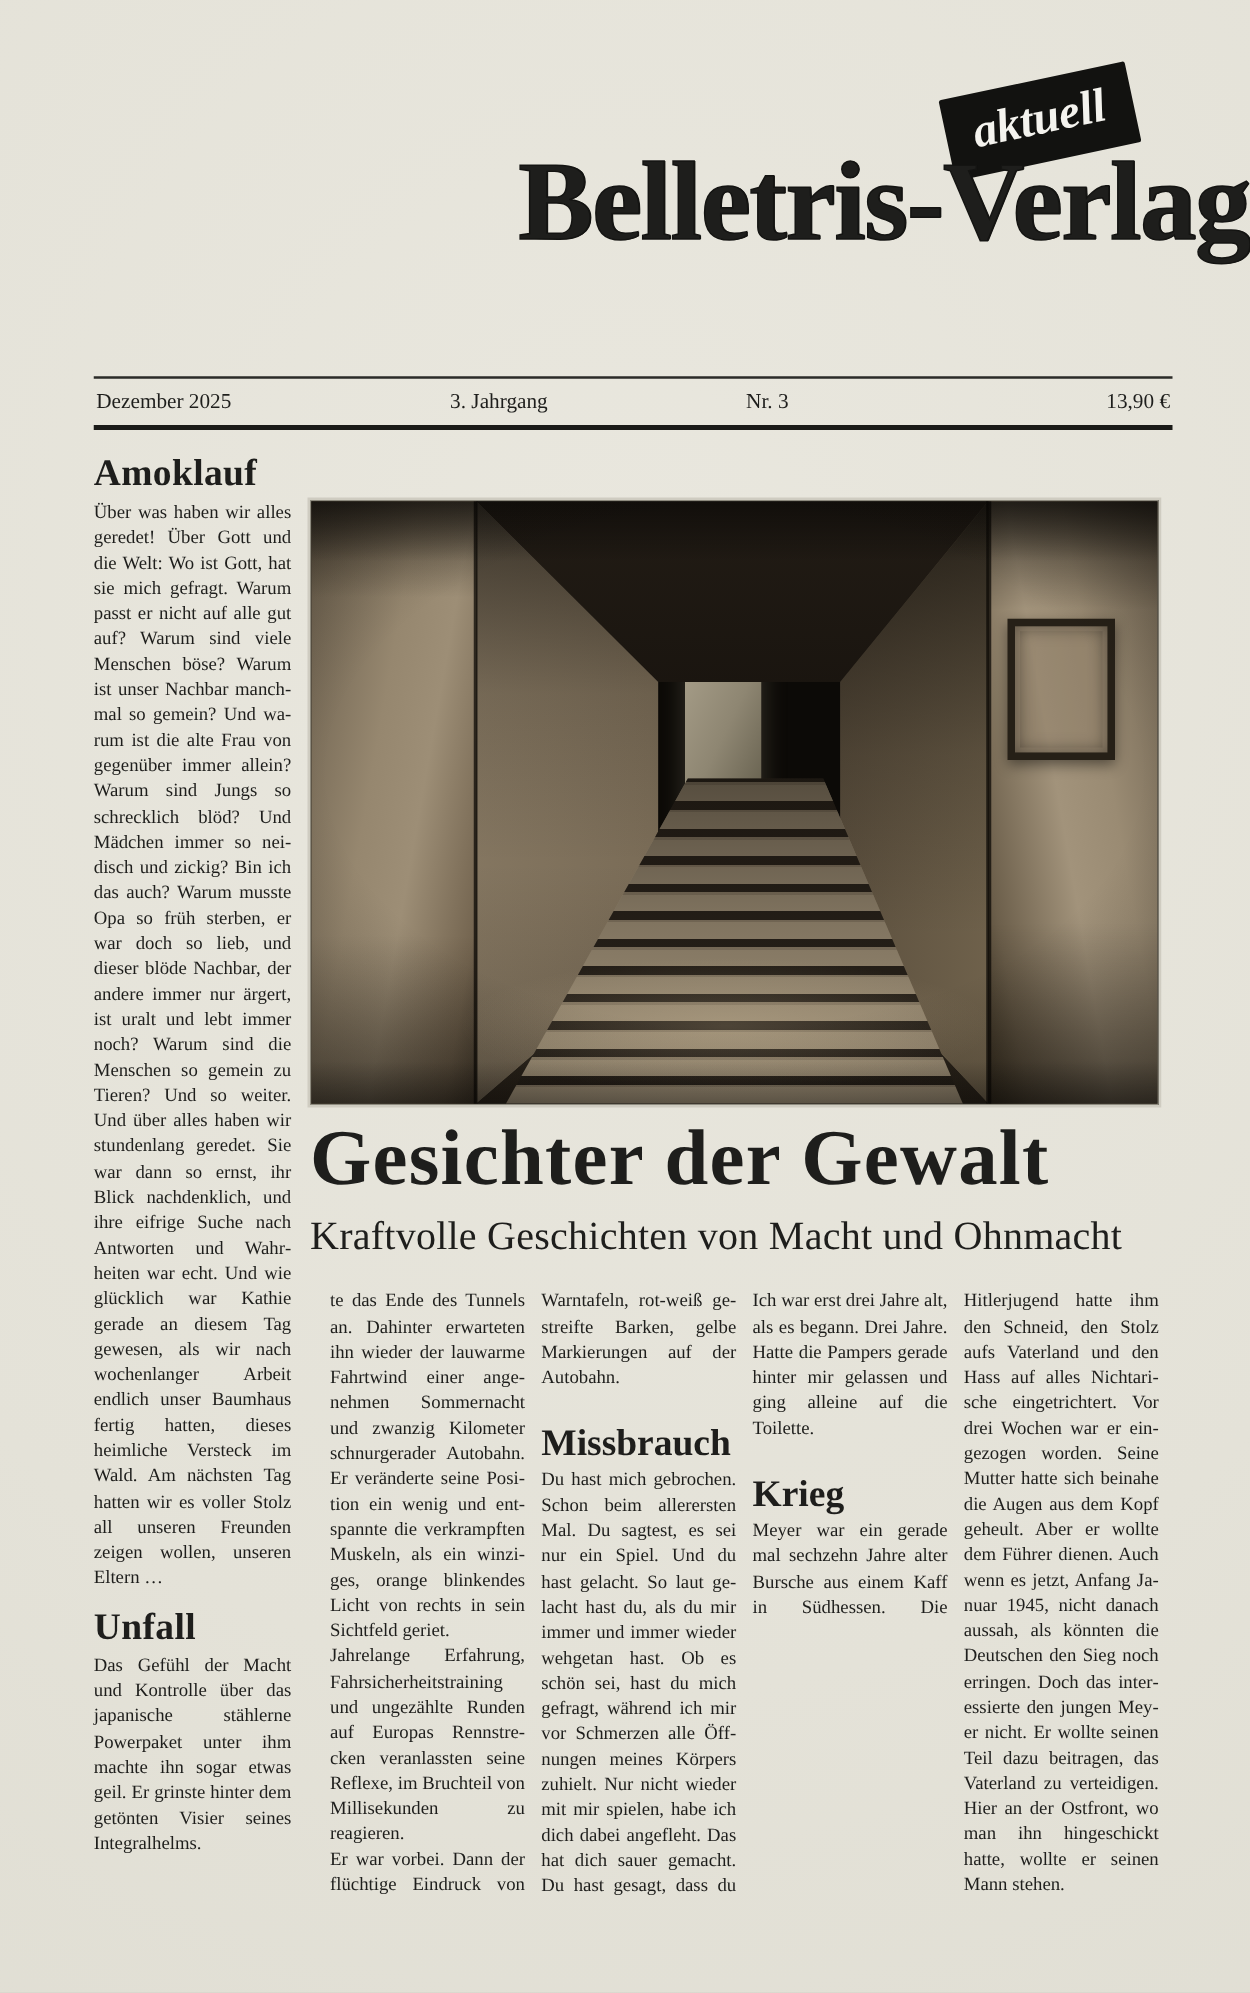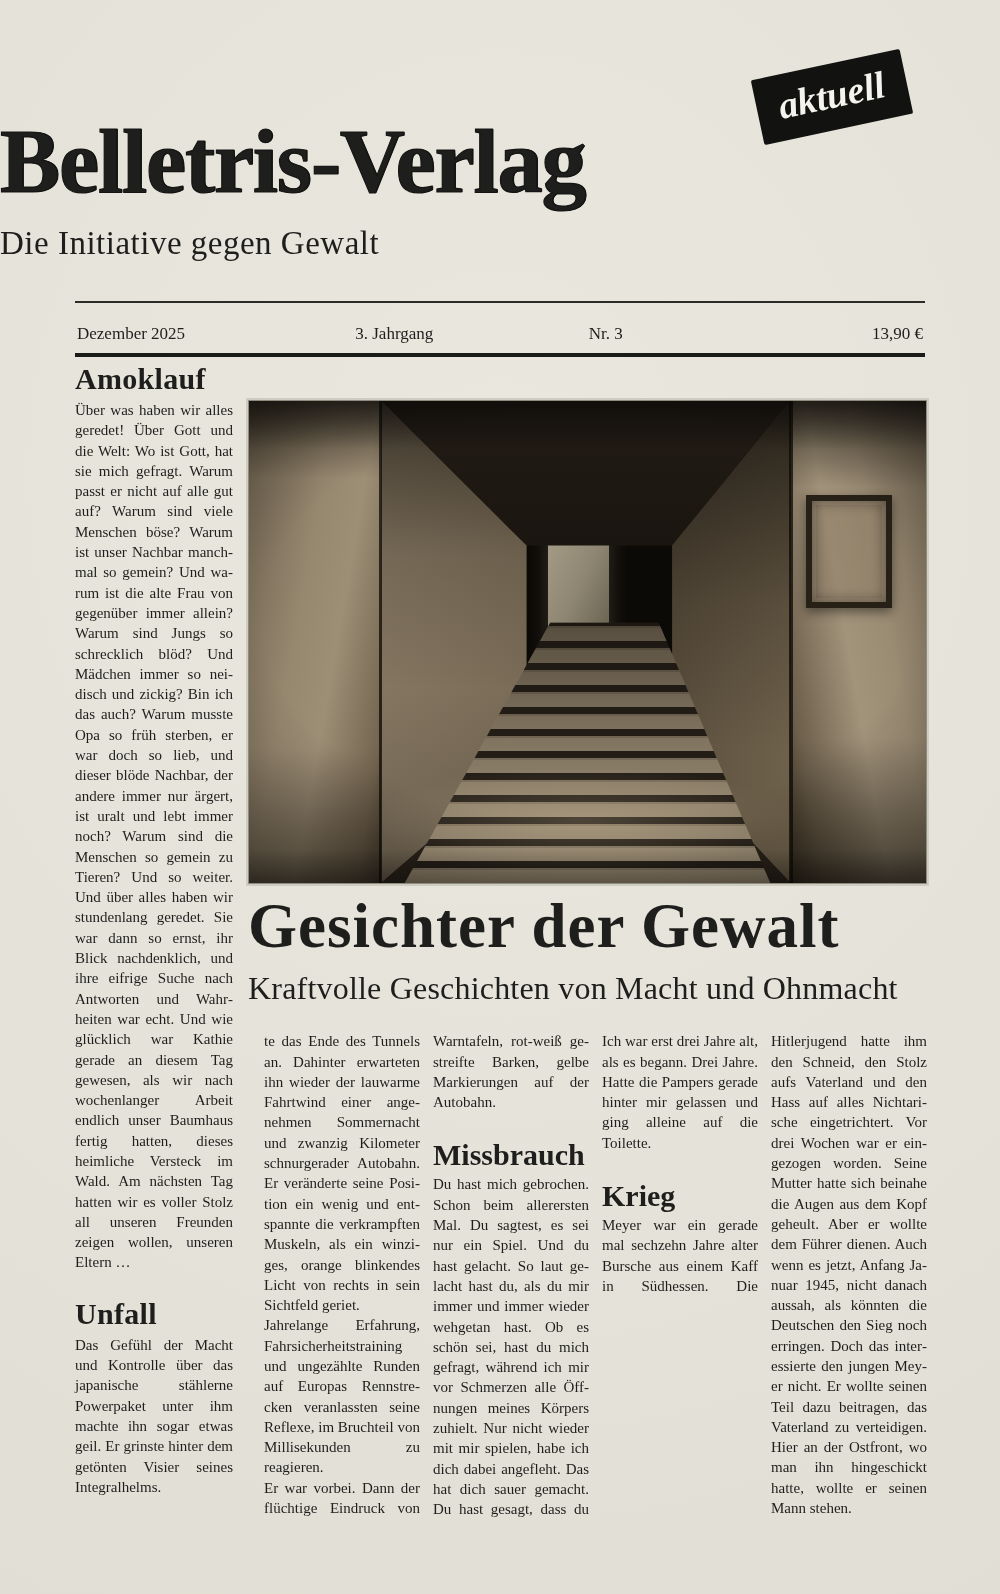--- a/index.html
+++ b/index.html
@@ -2,44 +2,44 @@
 <html lang="de"><head>
 <meta charset="utf-8">
 <style>
   html,body{margin:0;padding:0;background:#d8d6cc;}
   .page{
     position:relative;width:1000px;height:1594px;margin:0 auto;overflow:hidden;
     background:radial-gradient(140% 100% at 50% 30%, #e9e7de 0%, #e4e2d8 55%, #dedcd1 100%);
     font-family:"Liberation Serif","DejaVu Serif",serif;color:#1e1e1c;
   }
   
-  .masthead{position:absolute;top:0;left:0;right:0;text-align:left;}
+  .masthead{position:absolute;top:0;left:0;right:0;text-align:right;}
   .brand{
     margin:112px 0 0;font-size:90px;line-height:1.1;font-weight:bold;letter-spacing:-1px;
     -webkit-text-stroke:1.2px #141412;text-shadow:1px 0 0 #141412;
   }
   .brand-subtitle{margin-top:14px;font-size:33px;letter-spacing:.5px;}
   .badge{
     position:absolute;top:64px;left:756px;transform:rotate(-12deg);
     background:#121210;color:#f4f3ee;font-style:italic;font-weight:bold;
     font-size:38px;padding:9px 22px 13px;border-radius:2px;
   }
   
   .dateline{
-    position:absolute;top:301px;left:75px;right:75px;display:flex;
+    position:absolute;top:301px;left:75px;right:62px;display:flex;
     border-top:2px solid #2b2b28;border-bottom:4px solid #1b1b18;
-    padding:21px 2px 9px;font-size:17px;
+    padding:8px 2px 9px;font-size:17px;
   }
   .dl{flex:1 1 25%;}
   .dl-l{text-align:left;} .dl-c{text-align:center;} .dl-r{text-align:right;}
   
   .bodytext p{margin:0;font-size:15px;line-height:20.3px;text-align:justify;hyphens:manual;}
   p.cont{text-align-last:justify;}
   .story-heading{font-size:30px;font-weight:bold;margin:0 0 5px;line-height:1.1;letter-spacing:.3px;}
-  .mt{margin-top:24px;}
+  .mt{margin-top:12px;}
   
   .col-left{position:absolute;left:75px;top:362px;width:158px;}
   
   .feature{position:absolute;left:248px;top:400px;width:679px;}
   .headline{margin:10px 0 0;font-size:63px;line-height:1.02;font-weight:bold;letter-spacing:1px;}
   .subheadline{margin-top:12px;font-size:32px;letter-spacing:.2px;}
   .columns{display:flex;gap:13px;margin-top:24px;margin-left:16px;}
   .columns .col{width:160px;}
   .col-heading{font-size:30px;font-weight:bold;margin:26px 0 3px;line-height:1.1;}
   
@@ -90,21 +90,20 @@
 </style>
 </head>
 <body>
 
 <div class="page">
 
   <div class="badge">aktuell</div>
 
   <header class="masthead">
     <h1 class="brand">Belletris-Verlag</h1>
-    <div class="brand-subtitle">Die Initiative gegen Gewalt</div>
   </header>
 
   <div class="dateline">
     <span class="dl dl-l">Dezember 2025</span>
     <span class="dl dl-c">3. Jahrgang</span>
     <span class="dl dl-c">Nr. 3</span>
     <span class="dl dl-r">13,90 €</span>
   </div>
 
   <aside class="col-left bodytext">

